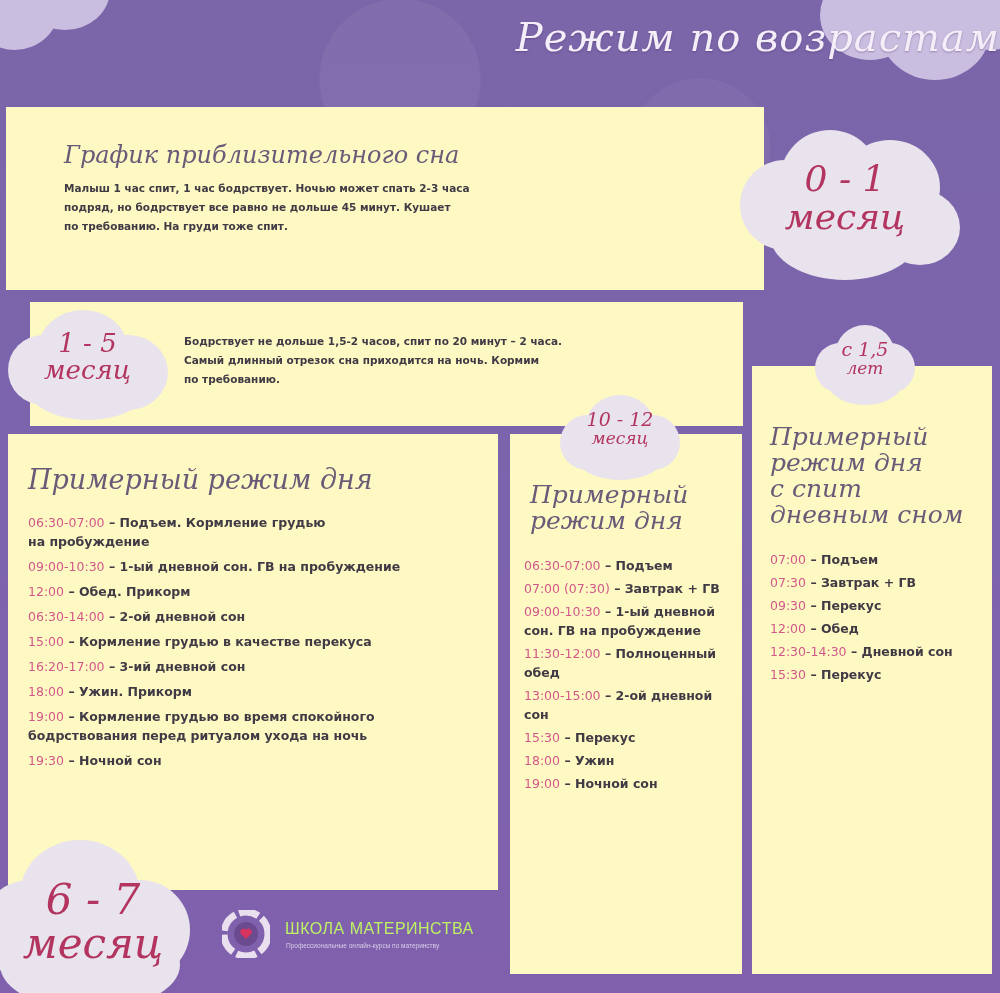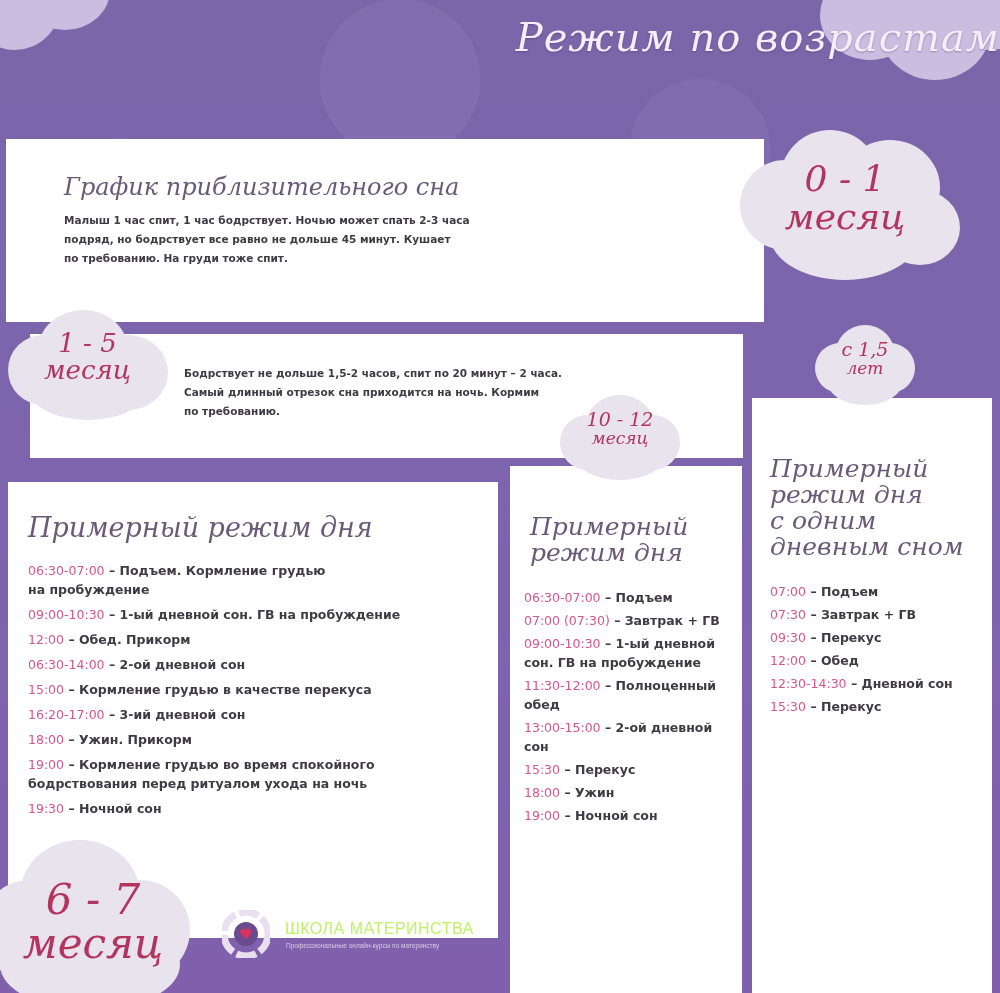--- a/index.html
+++ b/index.html
@@ -11,21 +11,21 @@
       radial-gradient(circle at 40% 8%, rgba(255,255,255,.05) 0 80px, transparent 81px),
       radial-gradient(circle at 70% 15%, rgba(255,255,255,.04) 0 70px, transparent 71px),
       radial-gradient(circle at 88% 60%, rgba(255,255,255,.04) 0 90px, transparent 91px),
       linear-gradient(180deg,#7b66a9 0%,#7d63ae 60%,#8060ad 100%);}
   .cloud{position:absolute;}
   .cloud .puff{position:absolute;border-radius:50%;background:#e8e3ec;}
   .corner-cloud .puff{background:#c9bde0;}
   .title{position:absolute;left:0;right:0;top:14px;text-align:right;
     font-family:"DejaVu Serif",serif;font-style:italic;font-size:40px;color:#f4eef8;
     letter-spacing:1px;text-shadow:0 1px 2px rgba(60,30,90,.35);}
-  .card{position:absolute;background:#ffffff;box-sizing:border-box;margin-top:32px;}
+  .card{position:absolute;background:#fef9c3;box-sizing:border-box;}
   .script{font-family:"DejaVu Serif",serif;font-style:italic;color:#6a5a78;}
   .body-text{font-family:"DejaVu Sans",sans-serif;font-weight:bold;color:#3f3a44;}
   .age{position:absolute;text-align:center;font-family:"DejaVu Serif",serif;font-style:italic;
     color:#b2345f;line-height:1.05;}
   .row{font-family:"DejaVu Sans",sans-serif;font-weight:bold;font-size:12.5px;color:#3f3a44;
     line-height:19px;margin-bottom:6px;}
   .row .t{color:#d2578a;font-weight:normal;}
   .narrow .row{font-size:12.5px;margin-bottom:4px;}
   .logo{position:absolute;left:222px;top:910px;width:48px;height:48px;}
   .brand{position:absolute;left:285px;top:920px;color:#bef264;font-size:16px;letter-spacing:.5px;}
@@ -79,21 +79,21 @@
   <div class="puff" style="left:0;top:25px;width:70px;height:70px;"></div>
   <div class="puff" style="left:30px;top:0;width:90px;height:80px;"></div>
   <div class="puff" style="left:80px;top:25px;width:80px;height:75px;"></div>
   <div class="puff" style="left:20px;top:45px;width:120px;height:65px;"></div>
 </div>
 <div class="age" style="left:30px;top:330px;width:115px;font-size:26px;">
   <div>1 - 5</div>
   <div>месяц</div>
 </div>
 
-<div class="card" style="left:8px;top:450px;width:490px;height:456px;padding:30px 0 0 20px;">
+<div class="card" style="left:8px;top:434px;width:490px;height:456px;padding:30px 0 0 20px;">
   <div class="script" style="font-size:27px;margin-bottom:18px;">Примерный режим дня</div>
   <div>
     <div class="row"><span class="t">06:30-07:00</span><span> – Подъем. Кормление грудью</span><br><span>на пробуждение</span></div>
     <div class="row"><span class="t">09:00-10:30</span><span> – 1-ый дневной сон. ГВ на пробуждение</span></div>
     <div class="row"><span class="t">12:00</span><span> – Обед. Прикорм</span></div>
     <div class="row"><span class="t">06:30-14:00</span><span> – 2-ой дневной сон</span></div>
     <div class="row"><span class="t">15:00</span><span> – Кормление грудью в качестве перекуса</span></div>
     <div class="row"><span class="t">16:20-17:00</span><span> – 3-ий дневной сон</span></div>
     <div class="row"><span class="t">18:00</span><span> – Ужин. Прикорм</span></div>
     <div class="row"><span class="t">19:00</span><span> – Кормление грудью во время спокойного</span><br><span>бодрствования перед ритуалом ухода на ночь</span></div>
@@ -135,21 +135,21 @@
 </div>
 <div class="age" style="left:565px;top:410px;width:110px;font-size:19px;">
   <div>10 - 12</div>
   <div style="font-size:17px;">месяц</div>
 </div>
 
 <div class="card narrow" style="left:752px;top:366px;width:240px;height:608px;padding:58px 10px 0 18px;">
   <div class="script" style="font-size:25px;line-height:26px;margin-bottom:22px;">
     <div>Примерный</div>
     <div>режим дня</div>
-    <div>с одним</div>
+    <div>с спит</div>
     <div>дневным сном</div>
   </div>
   <div>
     <div class="row"><span class="t">07:00</span><span> – Подъем</span></div>
     <div class="row"><span class="t">07:30</span><span> – Завтрак + ГВ</span></div>
     <div class="row"><span class="t">09:30</span><span> – Перекус</span></div>
     <div class="row"><span class="t">12:00</span><span> – Обед</span></div>
     <div class="row"><span class="t">12:30-14:30</span><span> – Дневной сон</span></div>
     <div class="row"><span class="t">15:30</span><span> – Перекус</span></div>
   </div>

